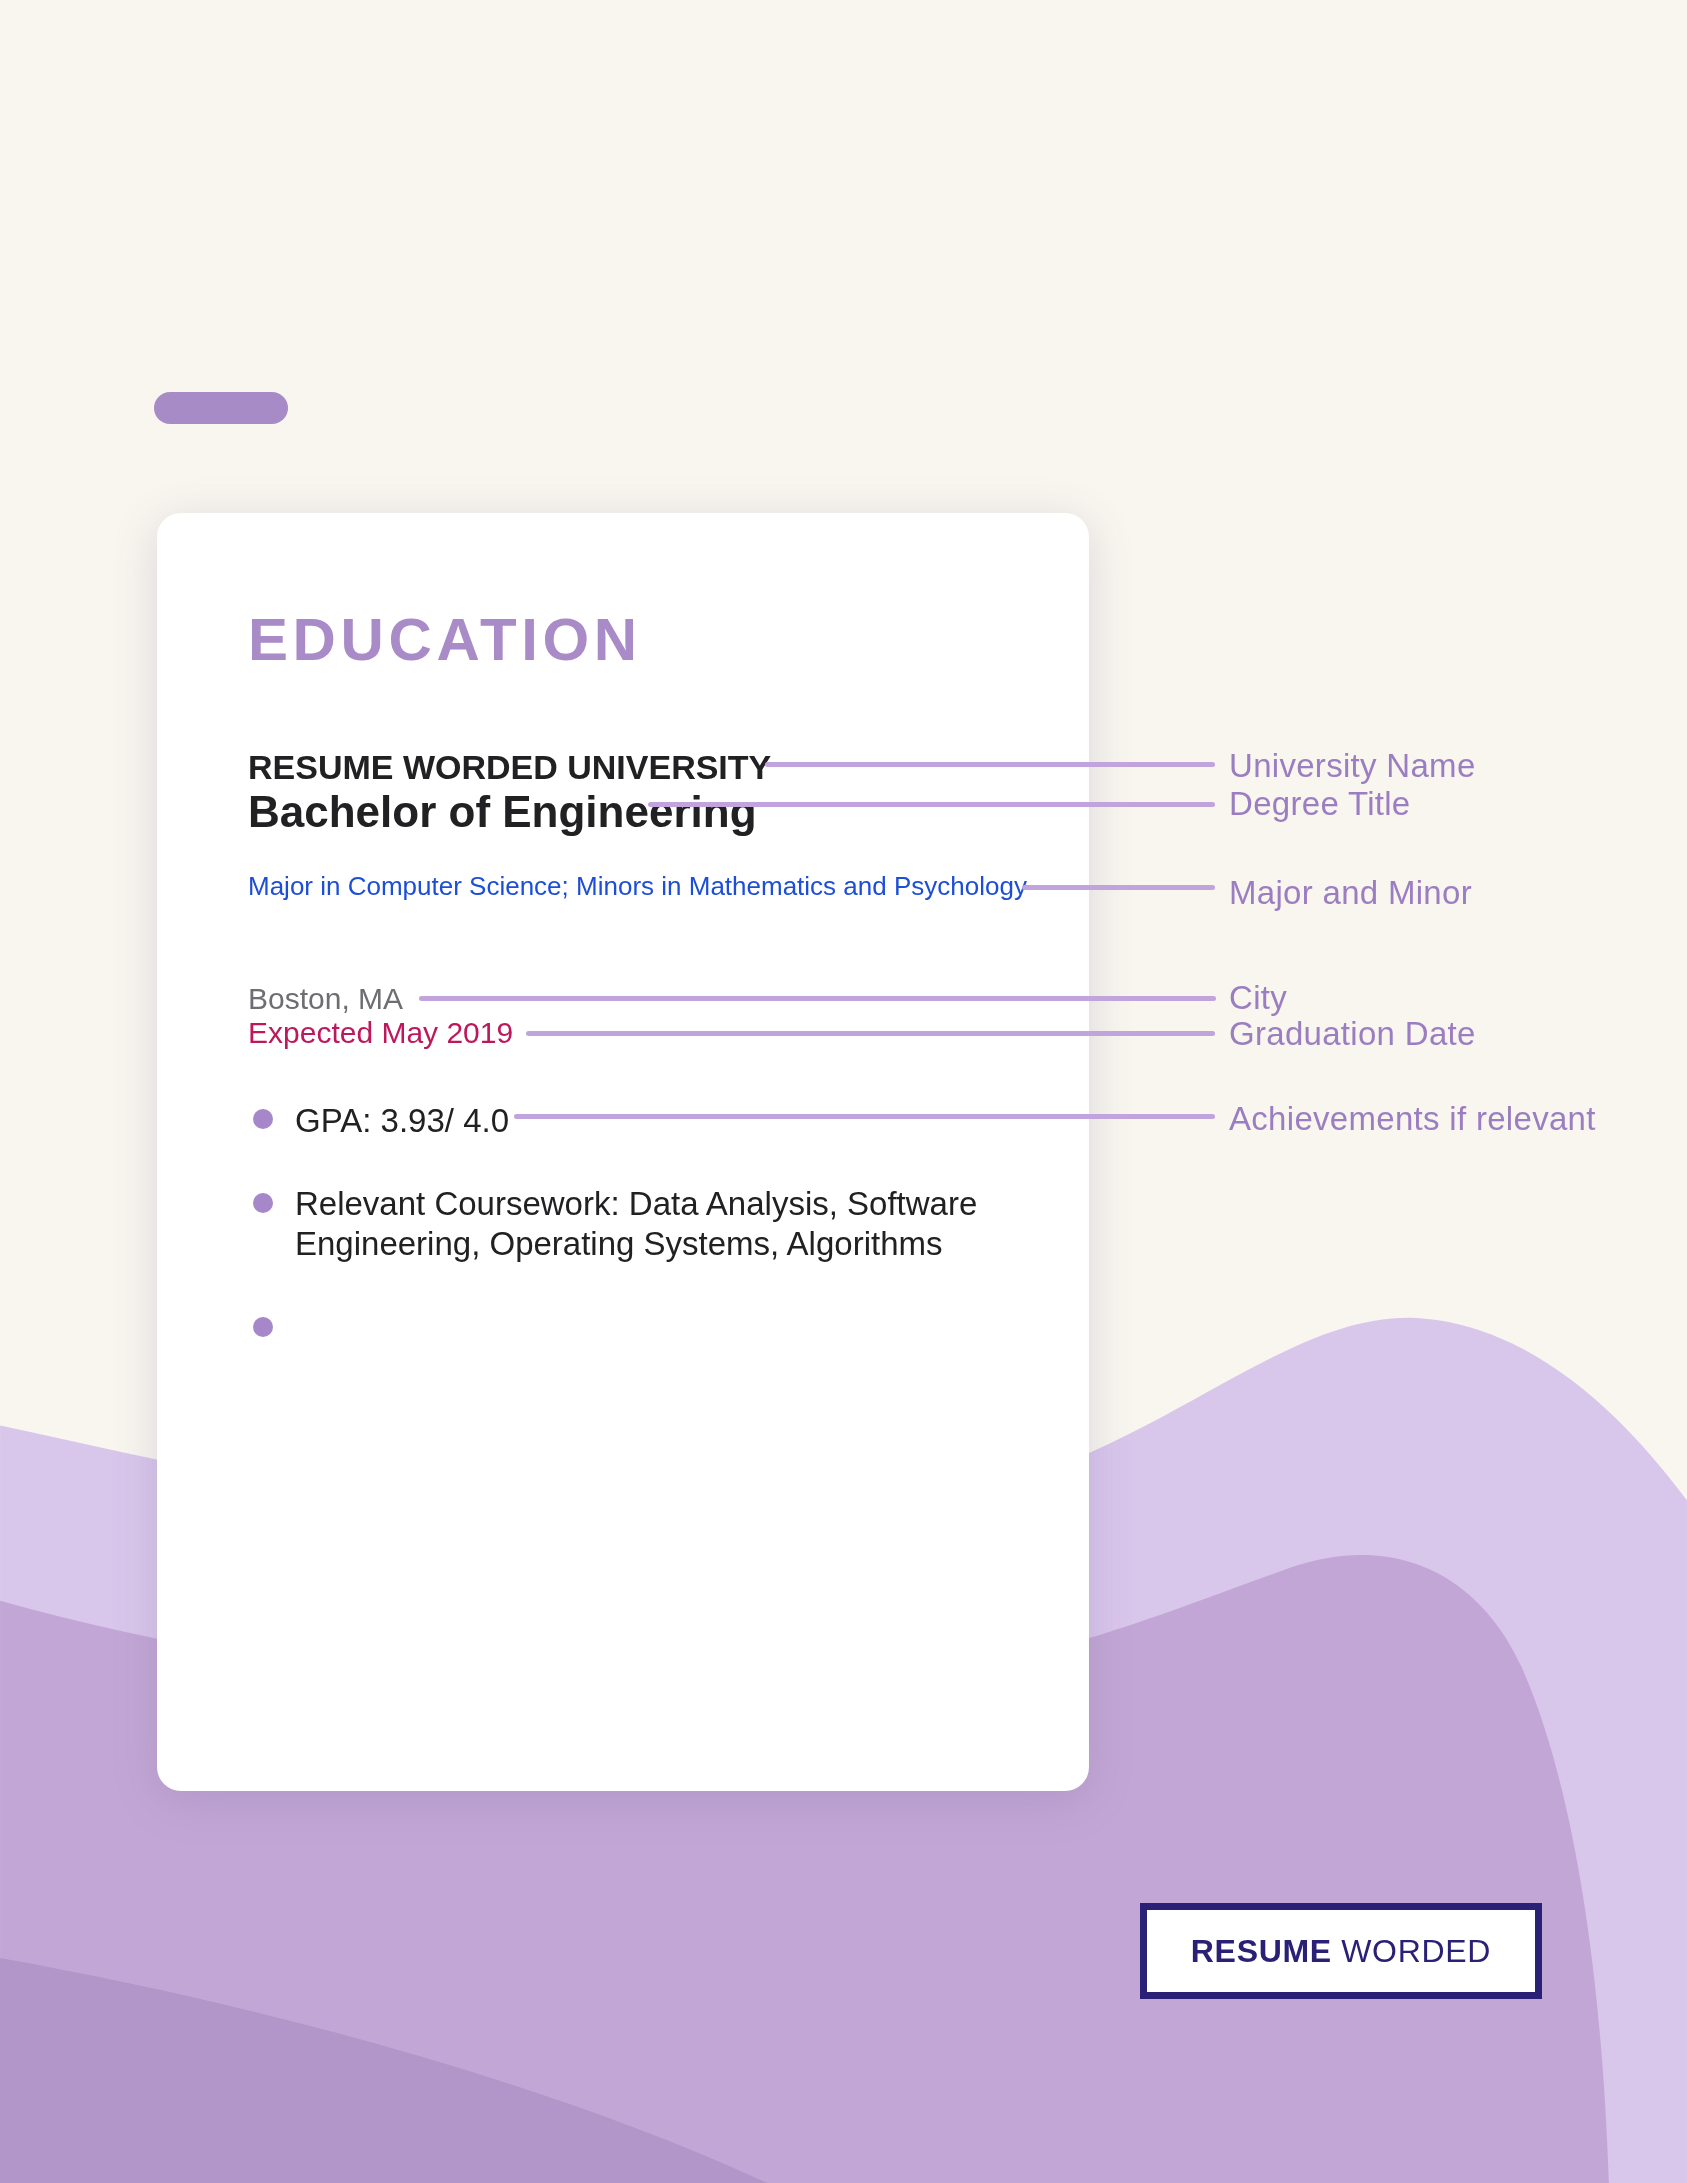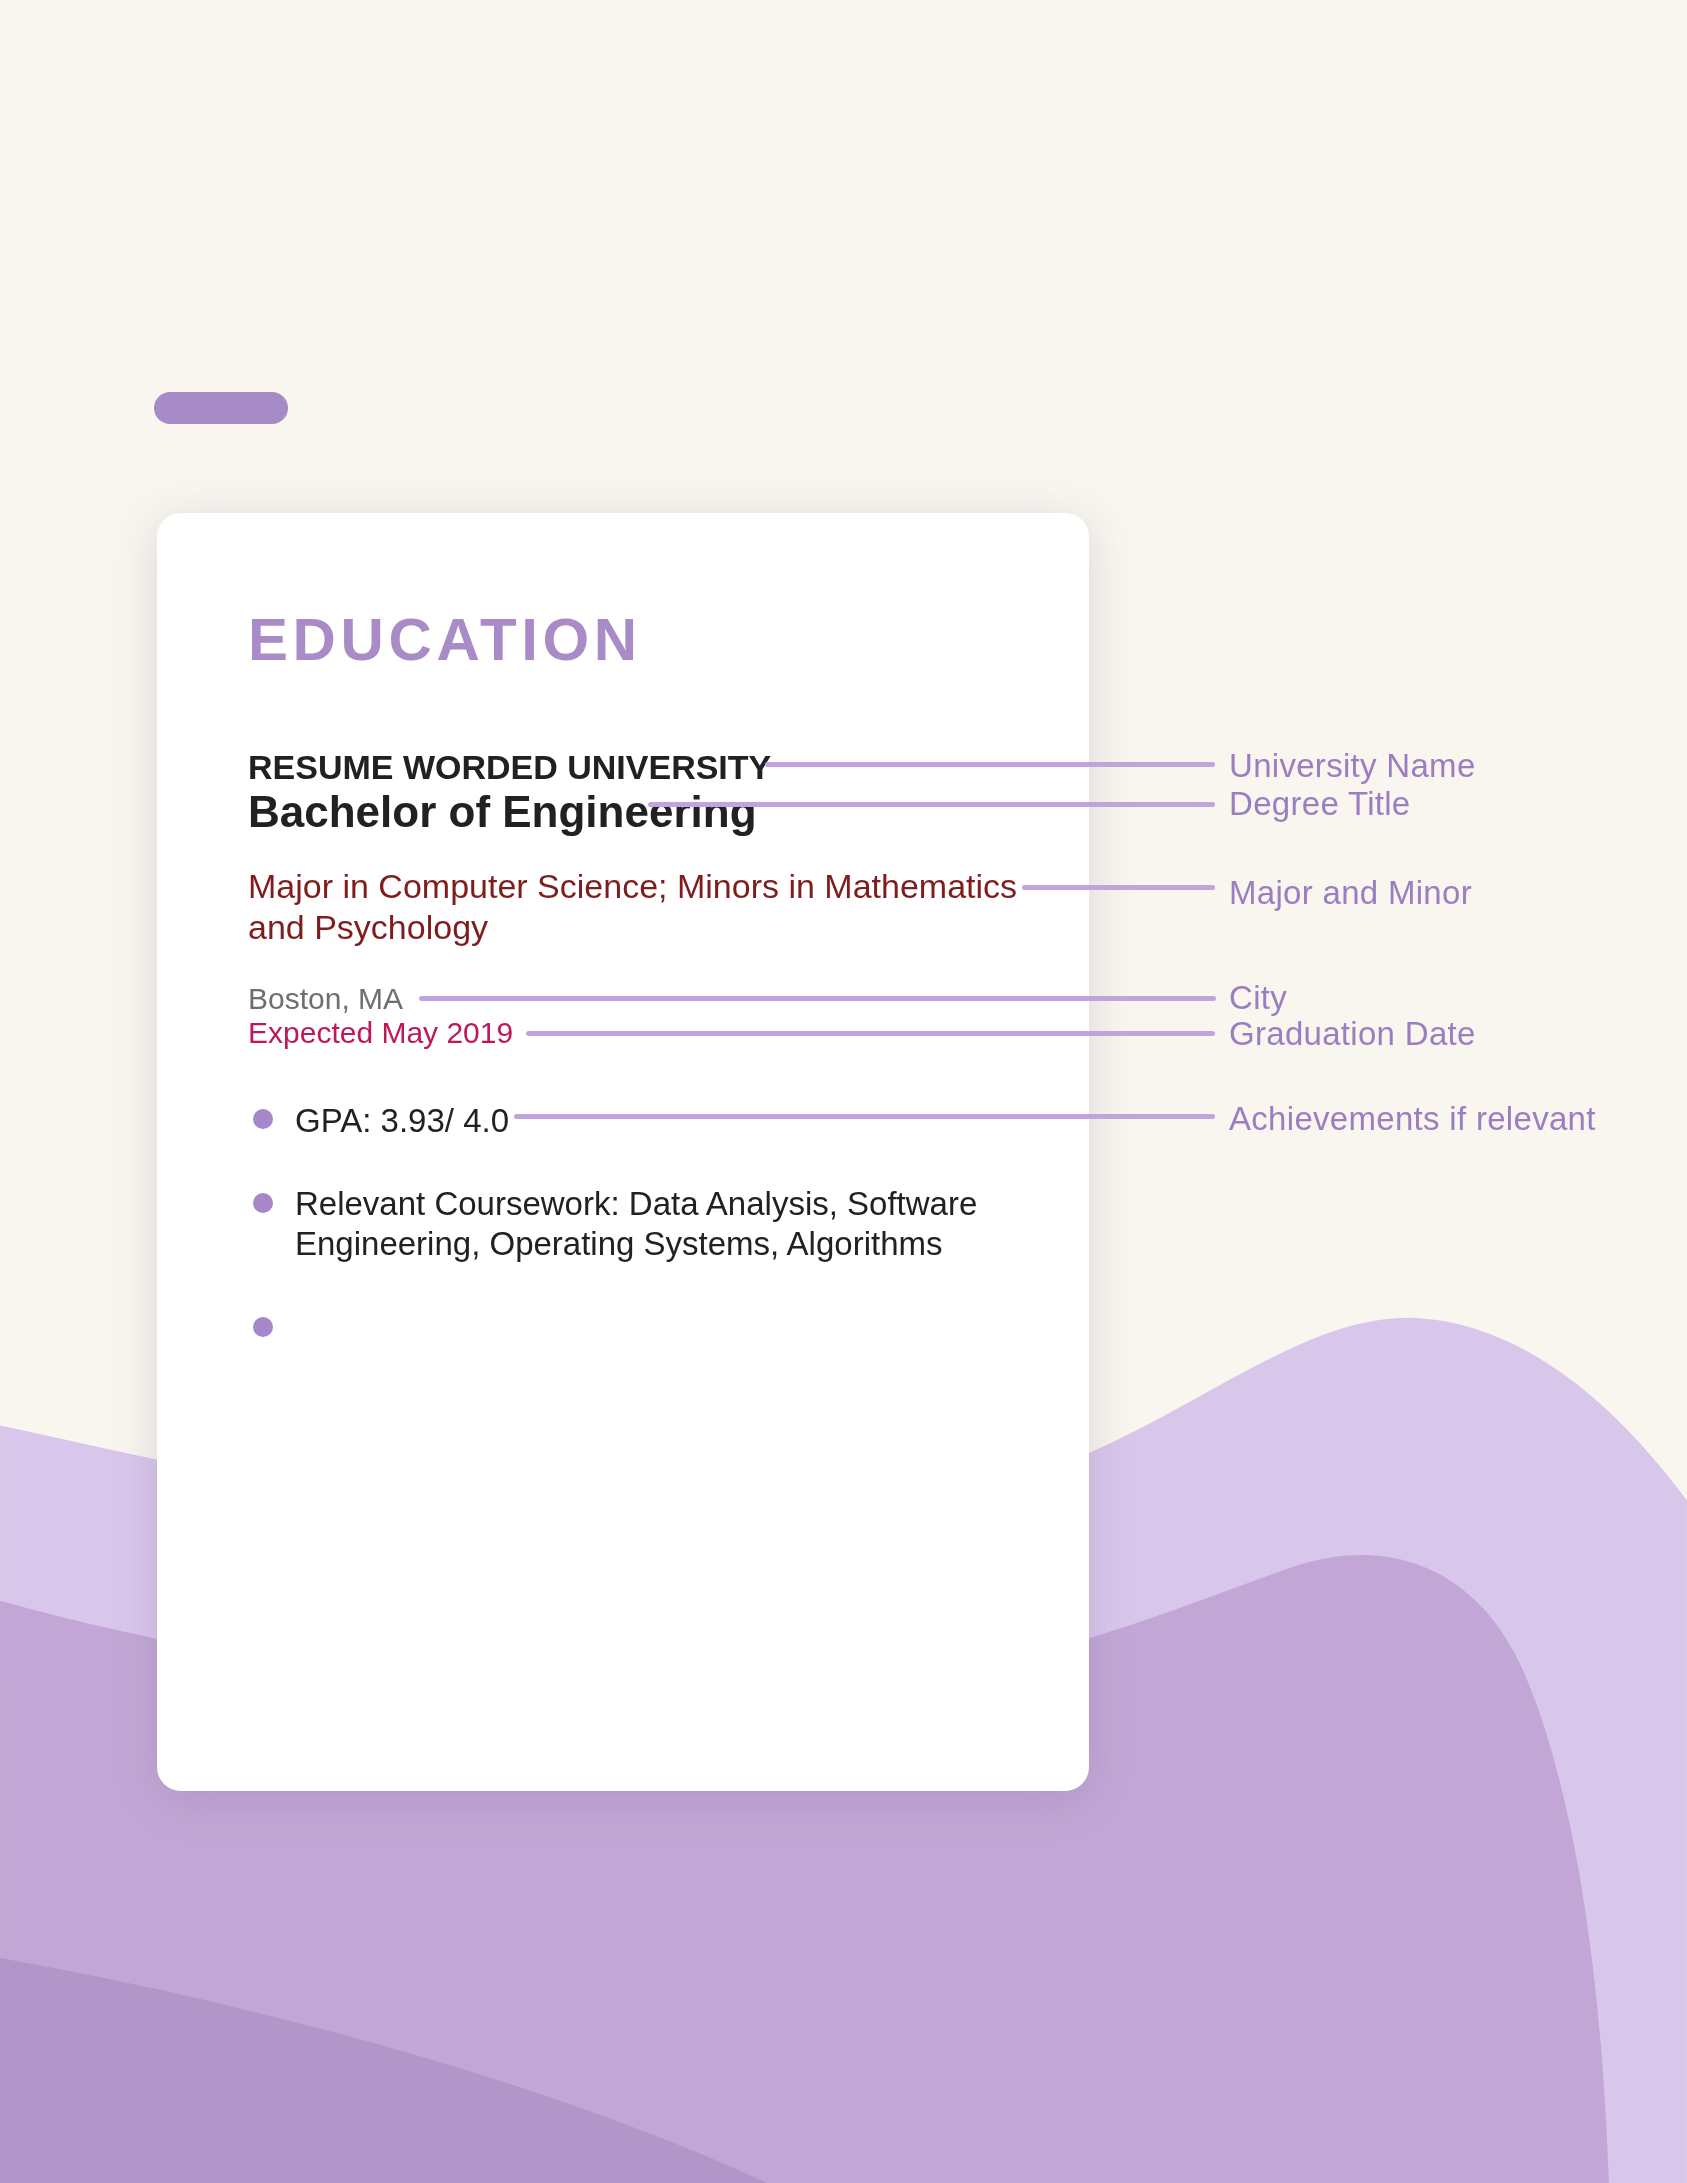--- a/index.html
+++ b/index.html
@@ -29,21 +29,21 @@
     box-shadow:0 9.3px 46px rgba(110,90,140,0.20);
   }
 
   .card-heading{
     position:absolute;left:248px;top:605px;z-index:4;
     font-size:60px;font-weight:700;letter-spacing:4.6px;color:#A98BC8;white-space:nowrap;
   }
   .t{position:absolute;z-index:4;white-space:pre-wrap;}
   .univ{left:248px;top:748px;font-size:34px;font-weight:700;color:#212123;white-space:nowrap;}
   .degree{left:248px;top:787px;font-size:44px;font-weight:700;color:#212123;white-space:nowrap;}
-  .major{left:248px;top:866px;width:794px;font-size:34px;line-height:41px;color:#7f1d1d;}
+  .major{left:248px;top:866px;width:794px;font-size:26px;line-height:41px;color:#1d4ed8;}
   .city{left:248px;top:982px;font-size:30px;color:#6E6E72;white-space:nowrap;}
   .grad{left:248px;top:1016px;font-size:30px;color:#be185d;white-space:nowrap;}
 
   .bullet-dot{
     position:absolute;width:20px;height:20px;border-radius:50%;
     background:#A687C9;z-index:4;left:253px;
   }
   .bullet-text{
     position:absolute;left:295px;z-index:4;font-size:33px;line-height:40px;color:#212123;
   }
@@ -116,15 +116,19 @@
   <div class="conn conn5"></div>
   <div class="conn conn6"></div>
 
   <div class="anno anno1">University Name</div>
   <div class="anno anno2">Degree Title</div>
   <div class="anno anno3">Major and Minor</div>
   <div class="anno anno4">City</div>
   <div class="anno anno5">Graduation Date</div>
   <div class="anno anno6">Achievements if relevant</div>
 
+  <div class="logo-box">
+    <span class="logo-bold">RESUME</span>
+    <span class="logo-reg">WORDED</span>
+  </div>
 
 </div>
 
 
 </body></html>

